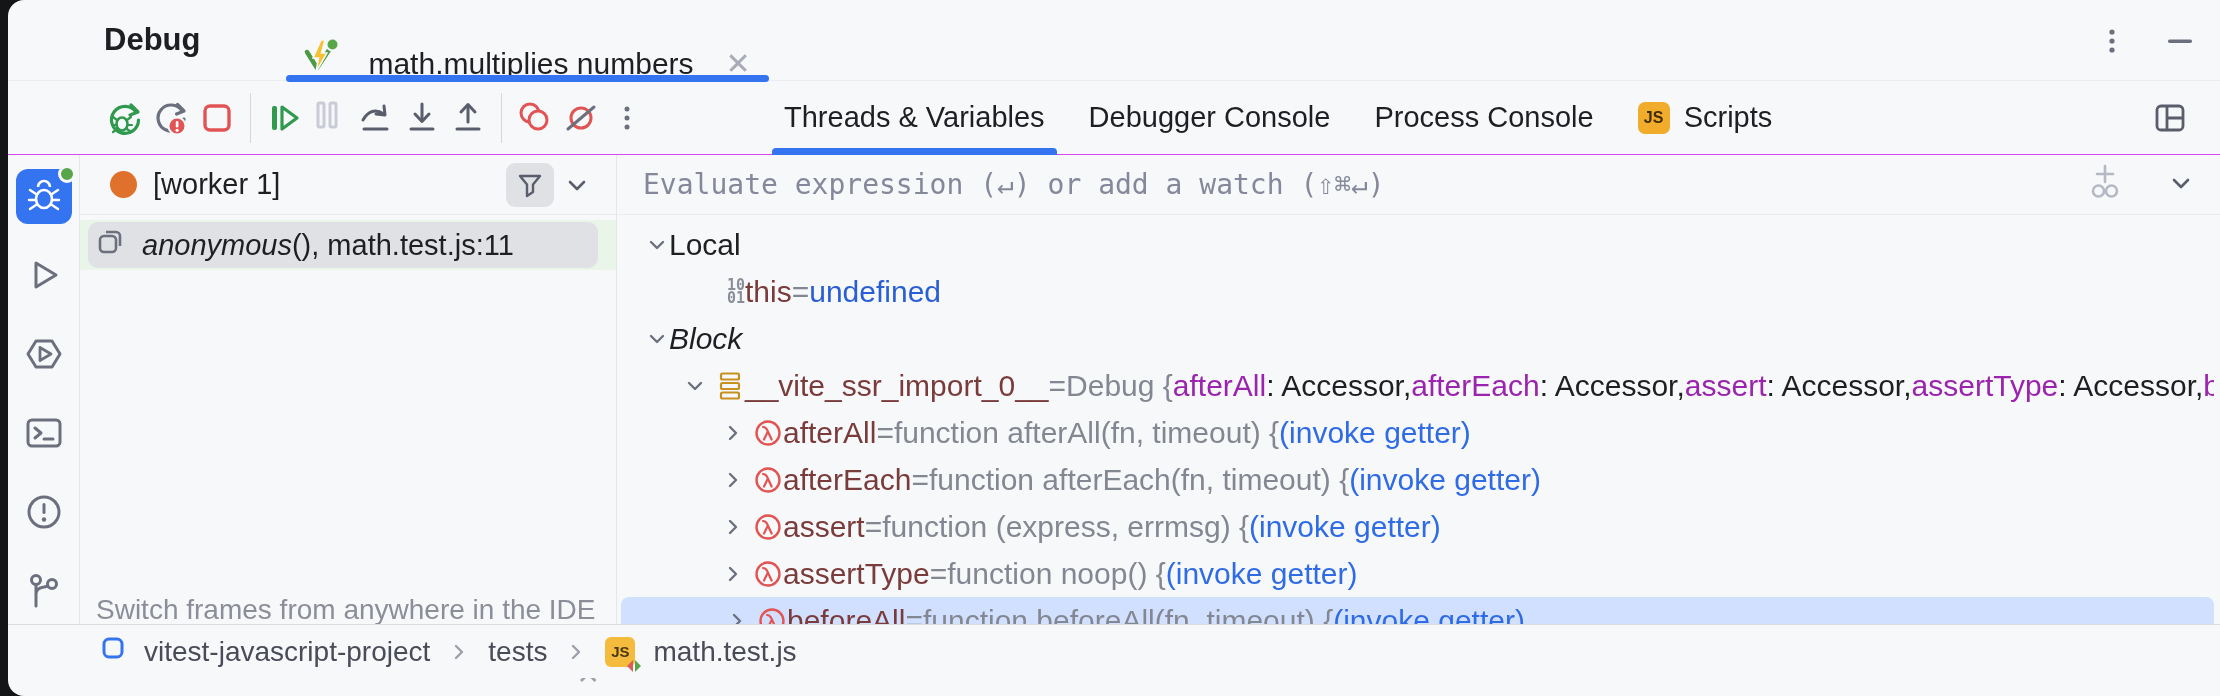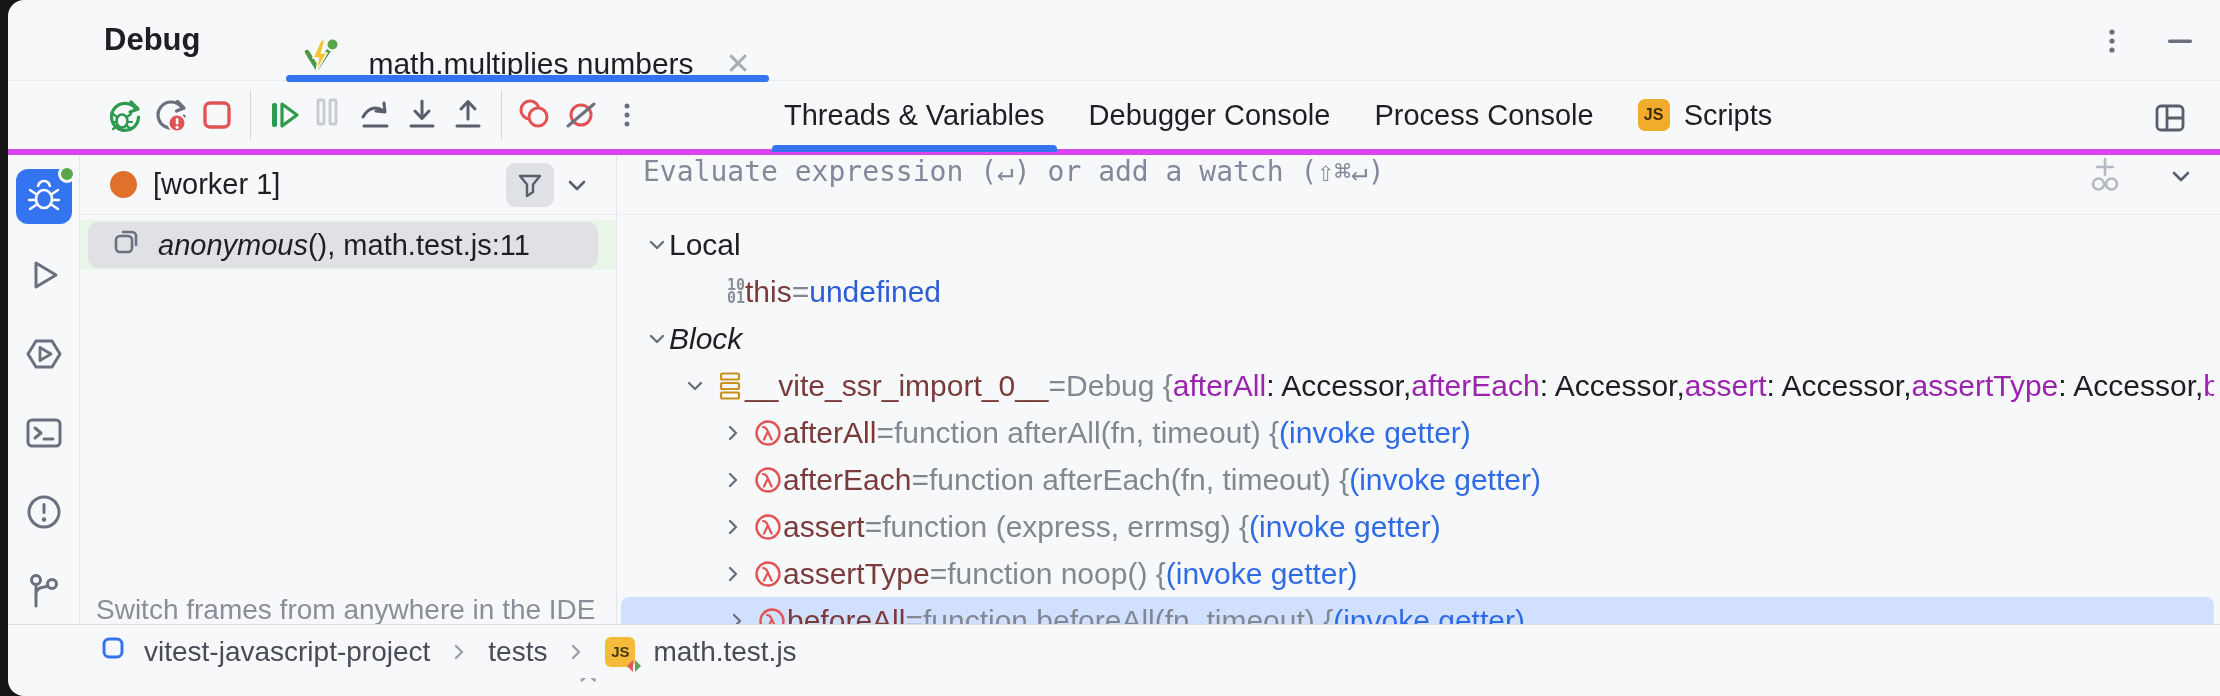--- a/index.html
+++ b/index.html
@@ -40,21 +40,21 @@
   .header-right {
     position: absolute; right: 22px; top: 0; height: 81px;
     display: flex; align-items: center; gap: 34px;
   }
   .iconbtn { display: flex; align-items: center; justify-content: center; border-radius: 8px; }
 
   
   .toolbar {
     position: absolute; left: 0; right: 0; top: 81px; height: 74px;
     display: flex; align-items: center;
-    border-bottom: 6px solid #d946ef;
+    border-bottom: 1px solid #d946ef;
     padding-left: 94px;
   }
   .tbi { width: 46px; height: 46px; }
   .tb-sep { width: 1px; height: 50px; background: #d5d7dd; margin: 0 10px; }
   .tb-tabs { display: flex; align-items: center; margin-left: 112px; height: 74px; }
   .tb-tab {
     position: relative; height: 74px;
     display: flex; align-items: center; gap: 14px;
     padding: 0 22px; font-size: 29px; color: #1e1f22; cursor: default;
   }
@@ -92,34 +92,34 @@
   .session-dot { width: 27px; height: 27px; border-radius: 50%; background: #e0712c; }
   .session-label { margin-left: 16px; font-size: 29px; color: #1e1f22; }
   .filter-btn {
     margin-left: auto; width: 48px; height: 44px; border-radius: 9px;
     background: #dfe1e5; display: flex; align-items: center; justify-content: center;
   }
   .dd-btn { width: 46px; height: 44px; display: flex; align-items: center; justify-content: center; }
 
   .frame-row { position: relative; margin-top: 5px; height: 50px; background: #eaf5ea; }
   .frame-sel { position: absolute; left: 8px; right: 18px; top: 2px; bottom: 2px; background: #dfe1e5; border-radius: 10px; }
-  .frame-content { position: relative; height: 100%; display: flex; align-items: center; padding-left: 30px; gap: 16px; font-size: 29px; }
+  .frame-content { position: relative; height: 100%; display: flex; align-items: center; padding-left: 14px; gap: 16px; font-size: 29px; }
   .frame-name-italic { font-style: italic; }
 
   .frames-tip {
     position: absolute; left: 0; right: 0; bottom: 2px; height: 46px;
     display: flex; align-items: center; padding: 0 16px;
     color: #8b8e99; font-size: 28px; flex-direction: column;
   }
   .tip-close { margin-left: auto; color: #9da0aa; font-size: 28px; }
 
   .varspanel { flex: 1; overflow: hidden; position: relative; }
   .eval-bar {
     height: 60px; border-bottom: 1px solid #ebecf0;
-    display: flex; align-items: flex-start; padding: 0 24px 0 26px;
+    display: flex; align-items: center; padding: 0 24px 0 26px;
   }
   .eval-placeholder {
     font-family: "DejaVu Sans Mono", "DejaVu Sans", monospace;
     font-size: 28px; color: #84889a; letter-spacing: 0px; white-space: nowrap;
   }
   .eval-right { margin-left: auto; display: flex; align-items: center; gap: 40px; }
 
   .tree { padding-top: 6px; }
   .row {
     height: 47px; display: flex; align-items: center;

